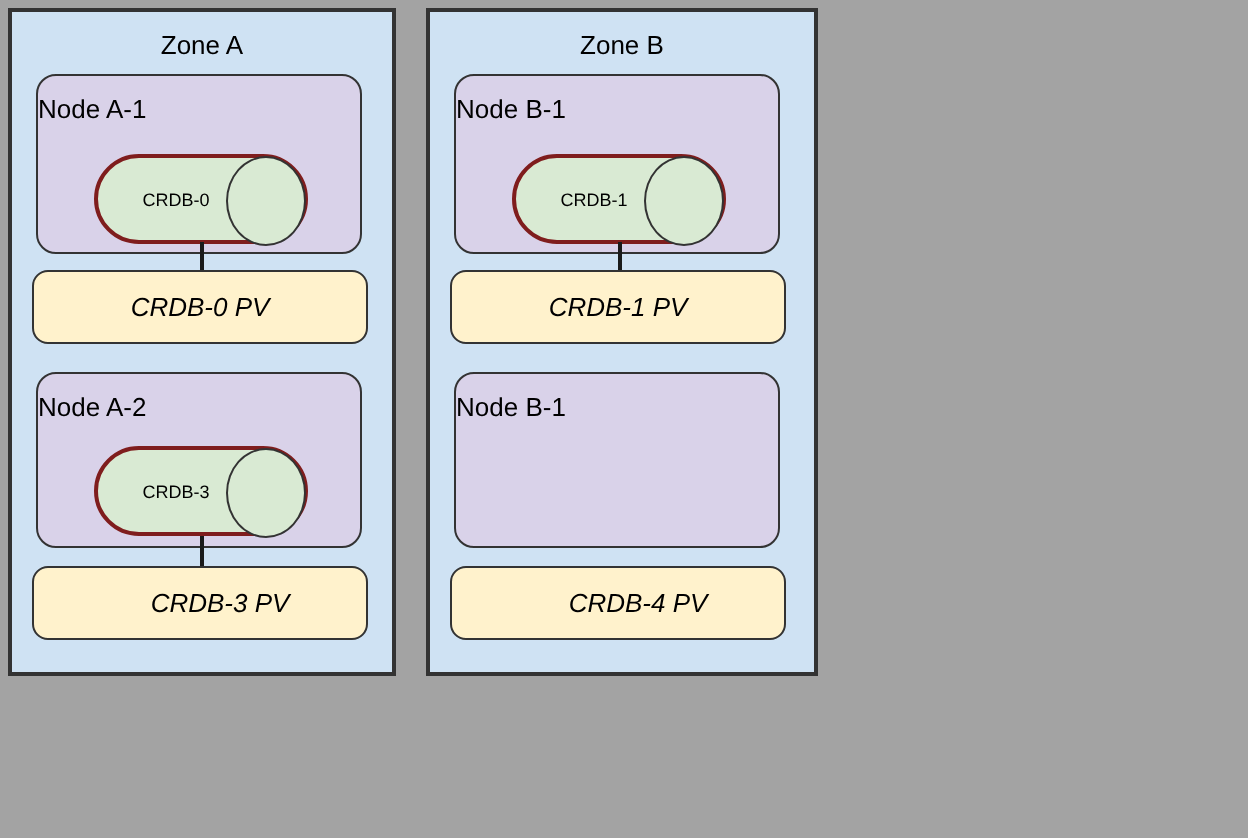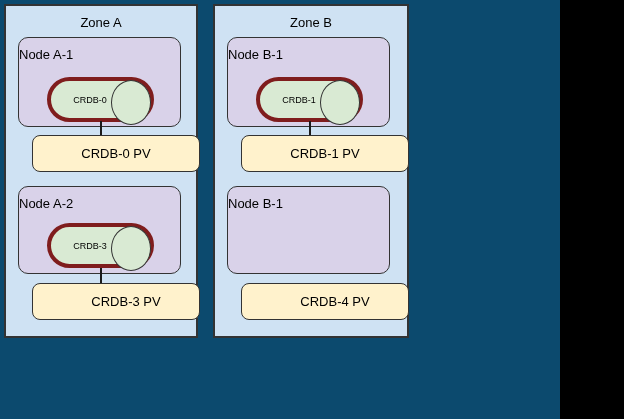--- a/index.html
+++ b/index.html
@@ -1,17 +1,17 @@
 <!DOCTYPE html>
 <html><head>
 <meta charset="utf-8">
 <style>
   html,body{margin:0;padding:0;background:#000;}
   #canvas{
-    position:relative;width:560px;height:419px;background:#0c4a6e;overflow:hidden;
+    position:relative;width:624px;height:419px;background:#a3a3a3;overflow:hidden;
     font-family:"Liberation Sans","DejaVu Sans",sans-serif;color:#000;
   }
   .zone{
     position:absolute;top:4px;height:334px;background:#cfe2f3;
     border:2px solid #333;box-sizing:border-box;
   }
   .zone-label{
     position:absolute;top:9px;left:0;width:100%;text-align:center;
     font-size:13px;line-height:15px;
   }
@@ -20,39 +20,39 @@
     border:1px solid #333;border-radius:10px;box-sizing:border-box;
   }
   .node1{top:31px;height:90px;}
   .node2{top:180px;height:88px;}
   .node-label{
     position:absolute;top:9px;left:0;width:100%;text-align:left;
     font-size:13px;line-height:15px;
   }
   .db{
     position:absolute;left:28px;width:107px;height:45px;background:#d9ead3;
-    border:4px solid #7f1d1d;border-radius:23px;box-sizing:border-box;
+    border:2px solid #7f1d1d;border-radius:23px;box-sizing:border-box;
   }
   .db-a{top:39px;}
   .db-b{top:36px;}
   .db-face{
     position:absolute;right:-1px;top:-1px;width:40px;height:45px;
     background:#d9ead3;border:1px solid #333;border-radius:50%;box-sizing:border-box;
   }
   .db-label{
     position:absolute;left:6px;top:0;width:66px;height:100%;
     display:flex;align-items:center;justify-content:center;font-size:9px;
   }
   .connector{position:absolute;left:94px;width:2px;background:#1a1a1a;}
   .c1{top:115px;height:16px;}
   .c2{top:262px;height:17px;}
   .pv{
-    position:absolute;left:26px;width:168px;background:#fff2cc;
+    position:absolute;left:10px;width:168px;background:#fff2cc;
     border:1px solid #333;border-radius:8px;box-sizing:border-box;
-    display:flex;align-items:center;justify-content:center;font-size:13px;
+    display:flex;align-items:center;justify-content:center;font-size:13px;font-style:italic;
   }
   .pv1{top:129px;height:37px;}
   .pv2{top:277px;height:37px;padding-left:20px;}
   #zoneA{left:4px;width:194px;}
   #zoneB{left:213px;width:196px;}
   #zoneC{left:428px;width:194px;}
 </style>
 </head>
 <body>
 

